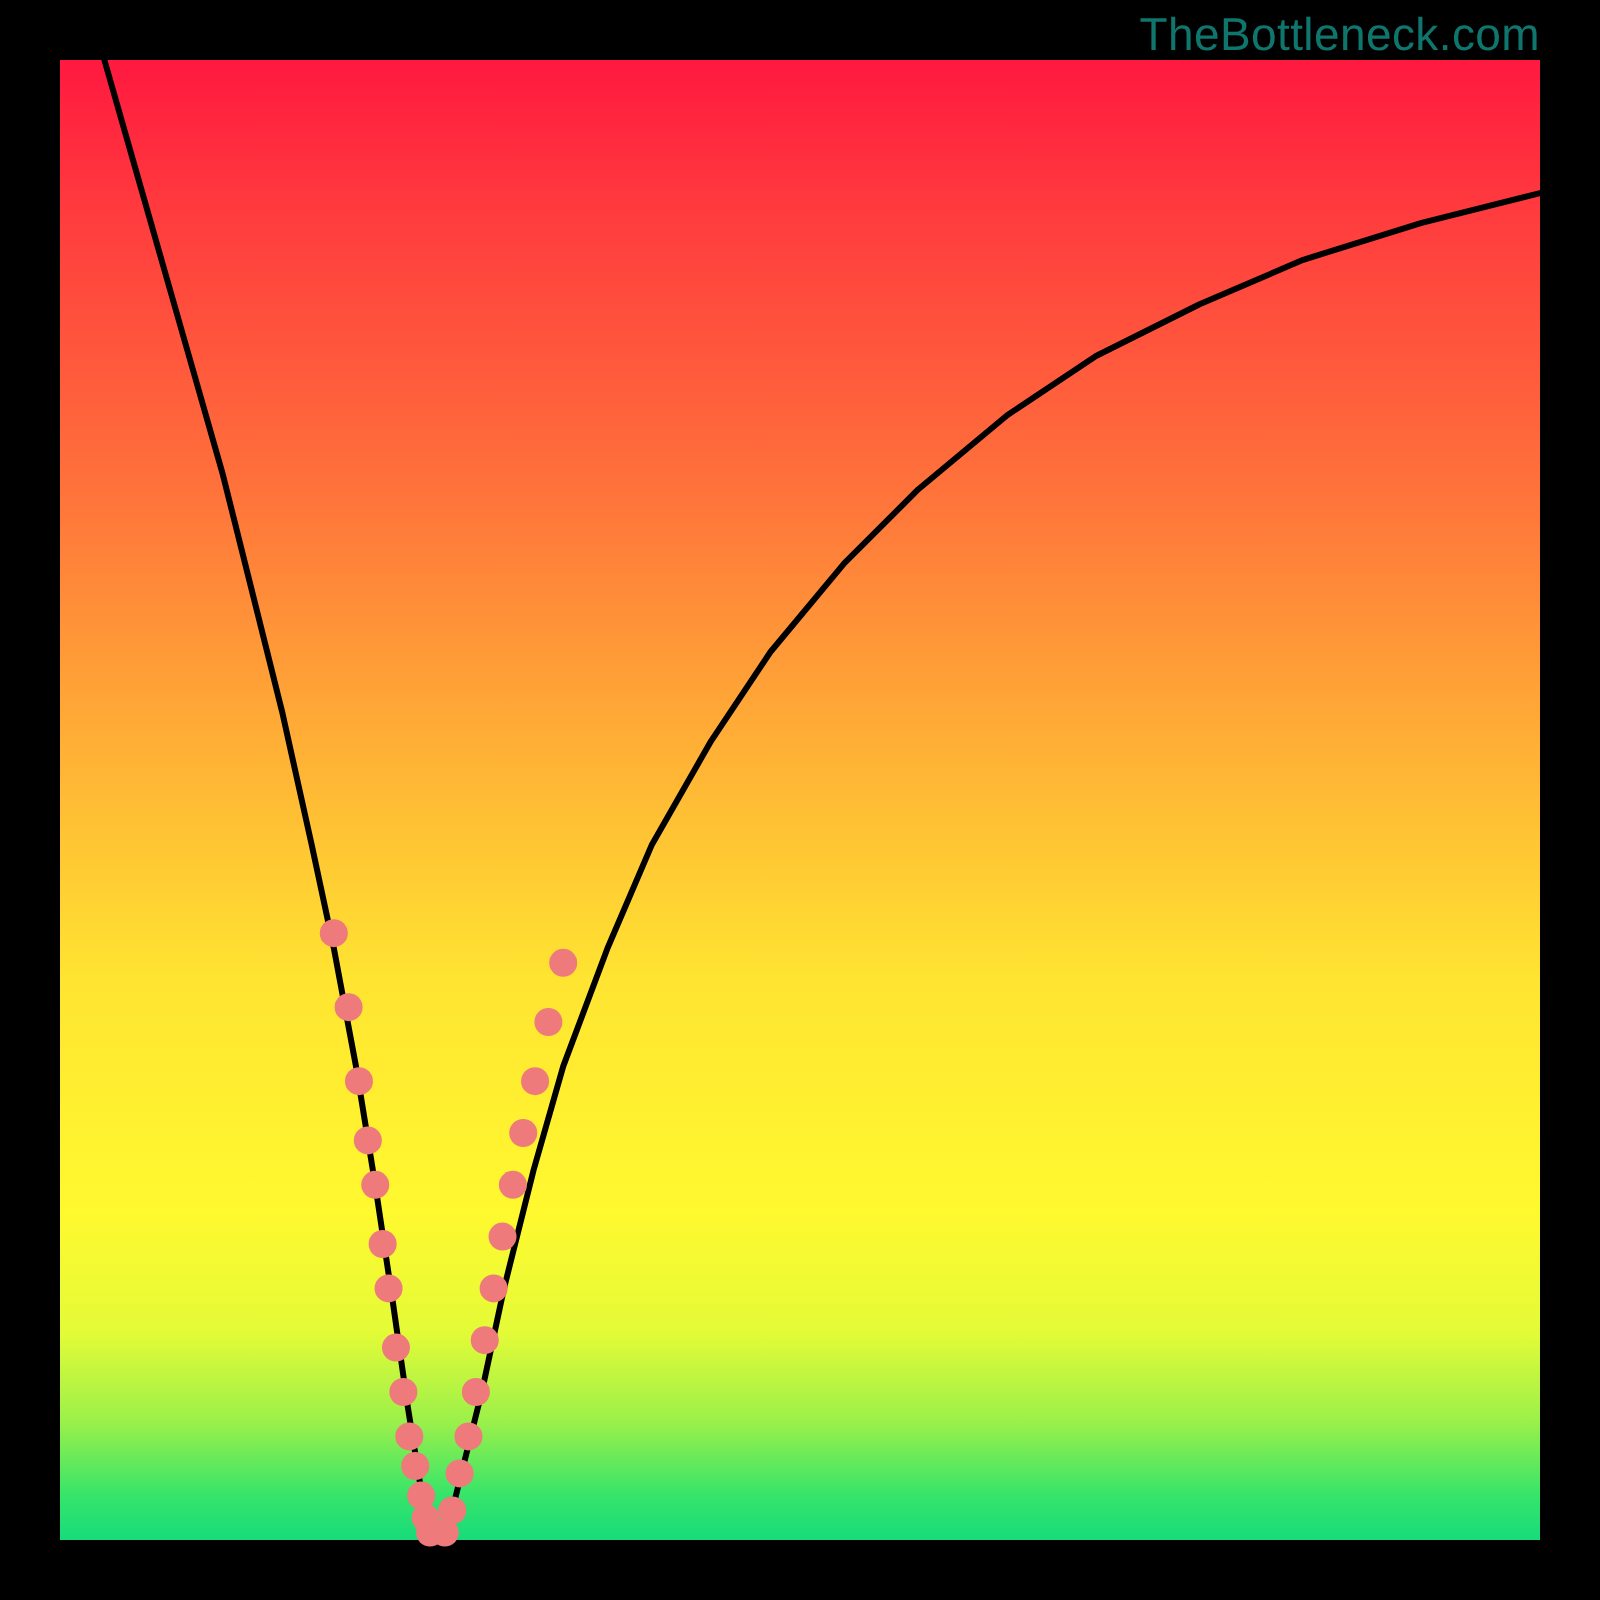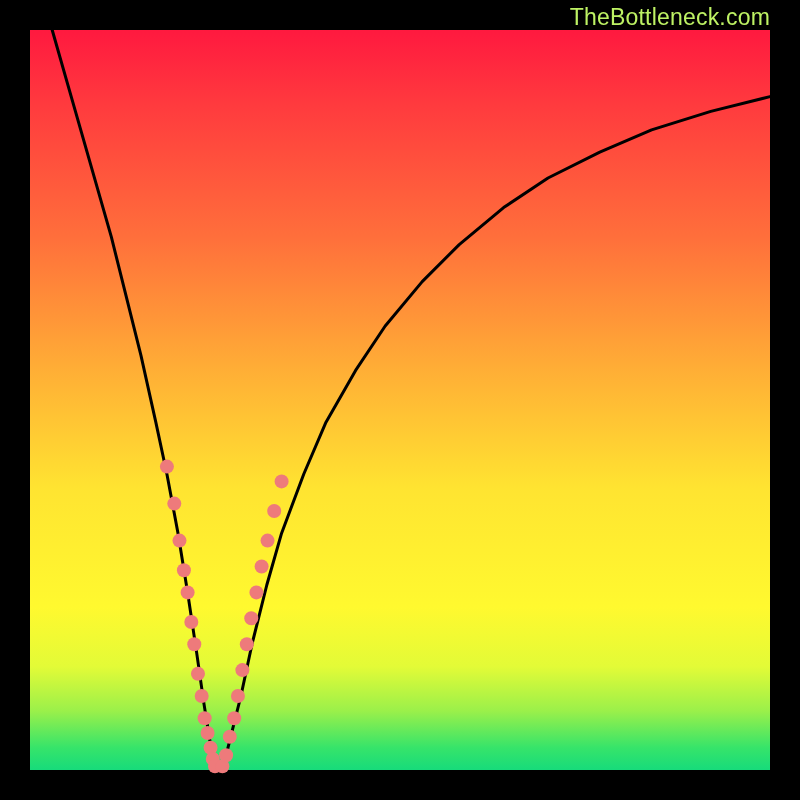--- a/index.html
+++ b/index.html
@@ -46,21 +46,21 @@
     top: 0;
     width: 740px;
     height: 740px;
     overflow: visible;
     pointer-events: none;
   }
   .watermark {
     position: absolute;
     top: 4px;
     right: 30px;
-    color: #bef264;
+    color: #0f766e;
     font-size: 23px;
     letter-spacing: 0.2px;
     font-weight: 500;
   }
 </style>
 </head>
 <body>
 
 <div class="frame">
 

